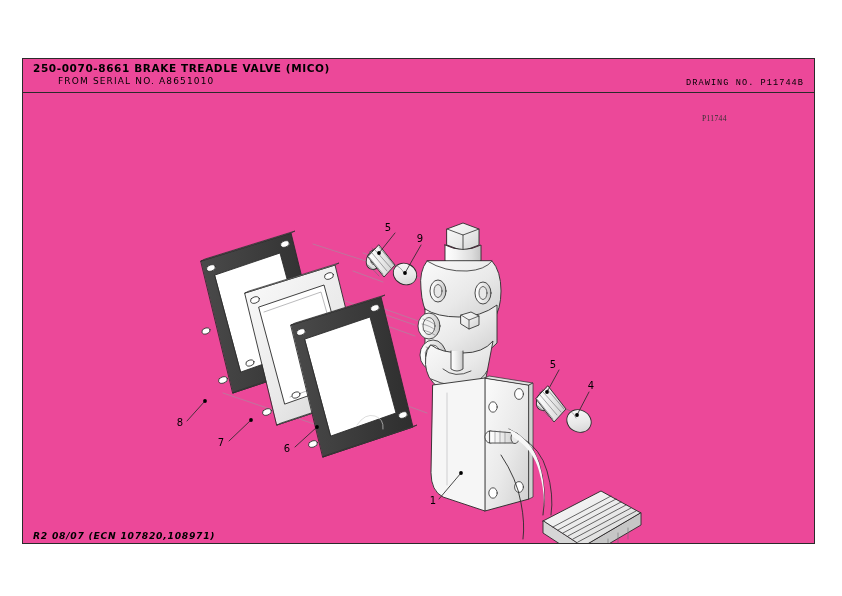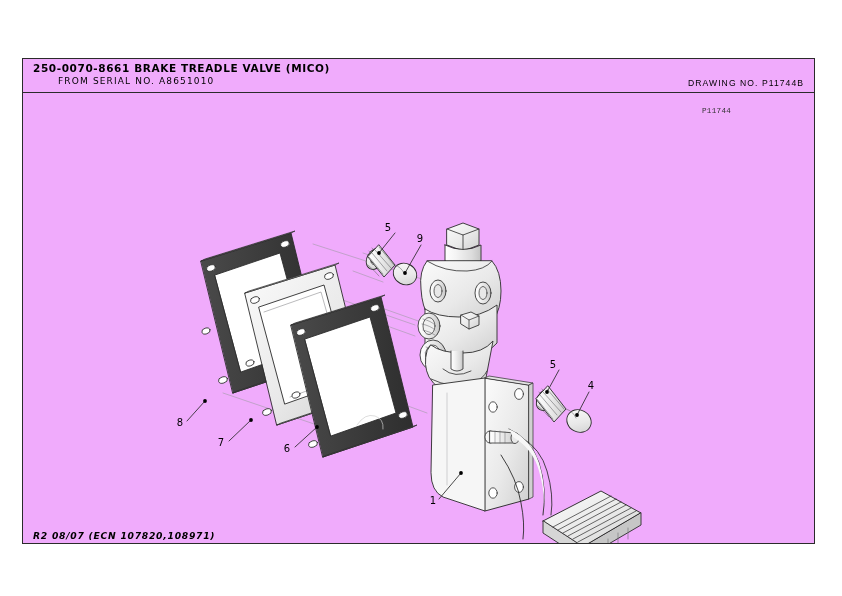--- a/index.html
+++ b/index.html
@@ -24,21 +24,21 @@
   }
   
   .sheet {
     position: absolute;
     left: 22px;
     top: 58px;
     width: 793px;
     height: 486px;
     border: 1.2px solid #2b2b2b;
     box-sizing: border-box;
-    background: #f0abfc;
+    background: #ec4899;
   }
   .hdr-rule {
     position: absolute;
     left: 0;
     top: 33px;
     width: 100%;
     height: 0;
     border-top: 1.1px solid #2b2b2b;
   }
   .hdr-title {
@@ -58,30 +58,30 @@
     font-family: "DejaVu Sans", sans-serif;
     font-size: 9px;
     letter-spacing: 1.15px;
     white-space: nowrap;
     margin-left: 24px;
   }
   .hdr-drawing {
     position: absolute;
     right: 10px;
     top: 19px;
-    font-family: Liberation Sans, sans-serif;
+    font-family: Liberation Mono, monospace;
     font-size: 8.6px;
     letter-spacing: 1.05px;
     white-space: nowrap;
   }
   .fig-code {
     position: absolute;
     left: 679px;
-    top: 48px;
-    font-family: Liberation Mono, monospace;
+    top: 55px;
+    font-family: Liberation Serif, serif;
     font-size: 7.6px;
     letter-spacing: 0.3px;
     color: #333;
     white-space: nowrap;
   }
   .revision {
     position: absolute;
     left: 33px;
     top: 530px;
     font-family: "DejaVu Sans", sans-serif;

